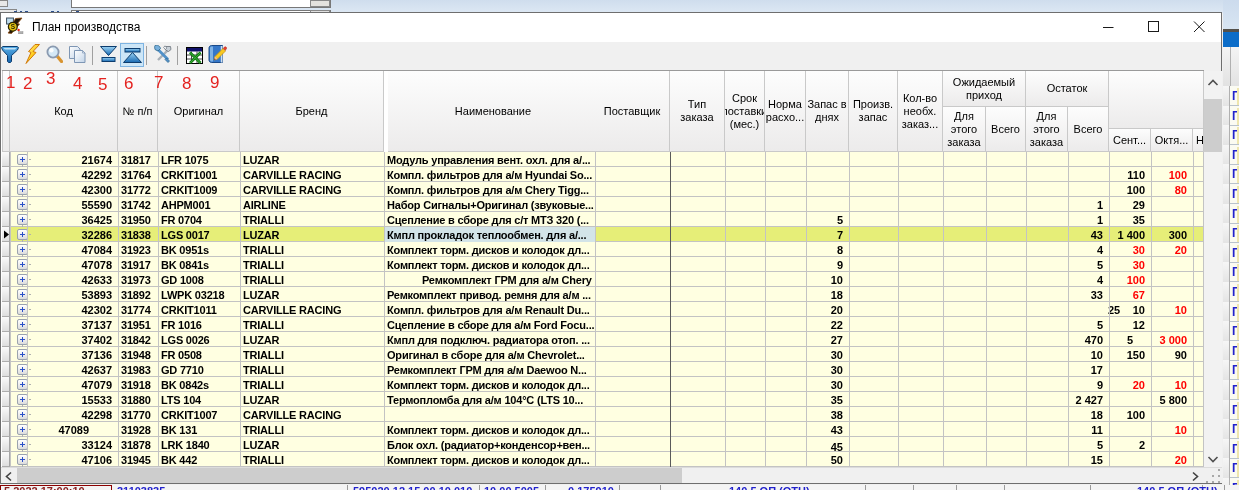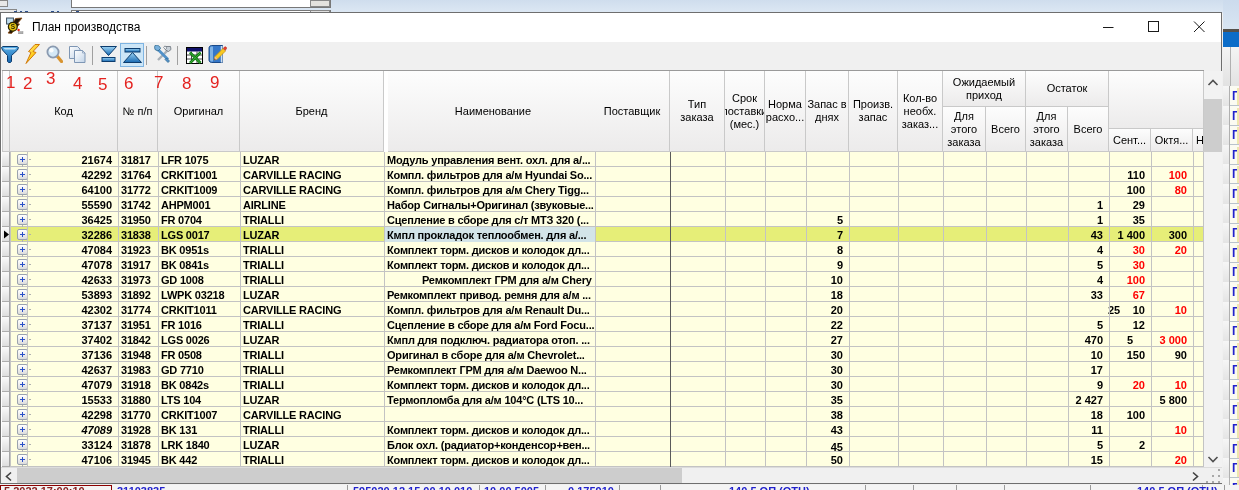--- a/index.html
+++ b/index.html
@@ -332,21 +332,21 @@
 <span class="txt" style="left:385px;top:17px;width:208px;">Компл. фильтров для а/м Hyundai So...</span>
 <span class="num" style="left:1107px;top:17px;width:36px;">110</span>
 <span class="num red" style="left:1149px;top:17px;width:36px;">100</span>
 <div class="abs" style="left:8px;top:30px;width:1194px;height:15px;background:#ffffe1;border-bottom:1px solid #c3c3c3;"></div>
 <div class="abs" style="left:0;top:30px;width:8px;height:15px;background:linear-gradient(#fafafa,#dedede);border-bottom:1px solid #adadad;border-right:1px solid #a5a5a5;"></div>
 <div class="abs" style="left:15px;top:32px;width:11px;height:11px;background:linear-gradient(#ffffff,#dcdcdc);border:1px solid #9aa2ae;border-radius:2px;"></div>
 <div class="abs" style="left:18px;top:37px;width:5px;height:1px;background:#2a50c8;"></div>
 <div class="abs" style="left:20px;top:35px;width:1px;height:5px;background:#2a50c8;"></div>
 <div class="abs" style="left:20px;top:43px;width:1px;height:2px;background:#b0b0b0;"></div>
 <div class="abs" style="left:27px;top:37px;width:2px;height:1px;background:#b0b0b0;"></div>
-<span class="num" style="left:25px;top:32px;width:85px;">64100</span>
+<span class="num" style="left:25px;top:32px;width:85px;">42300</span>
 <span class="txt" style="left:119px;top:32px;width:37px;">31772</span>
 <span class="txt" style="left:159px;top:32px;width:79px;">CRKIT1009</span>
 <span class="txt" style="left:241px;top:32px;width:141px;">CARVILLE RACING</span>
 <span class="txt" style="left:385px;top:32px;width:208px;">Компл. фильтров для а/м Chery Tigg...</span>
 <span class="num" style="left:1107px;top:32px;width:36px;">100</span>
 <span class="num red" style="left:1149px;top:32px;width:36px;">80</span>
 <div class="abs" style="left:8px;top:45px;width:1194px;height:15px;background:#ffffe1;border-bottom:1px solid #c3c3c3;"></div>
 <div class="abs" style="left:0;top:45px;width:8px;height:15px;background:linear-gradient(#fafafa,#dedede);border-bottom:1px solid #adadad;border-right:1px solid #a5a5a5;"></div>
 <div class="abs" style="left:15px;top:47px;width:11px;height:11px;background:linear-gradient(#ffffff,#dcdcdc);border:1px solid #9aa2ae;border-radius:2px;"></div>
 <div class="abs" style="left:18px;top:52px;width:5px;height:1px;background:#2a50c8;"></div>
@@ -578,21 +578,21 @@
 <span class="num" style="left:804px;top:257px;width:37px;">38</span>
 <span class="num" style="left:1066px;top:257px;width:35px;">18</span>
 <span class="num" style="left:1107px;top:257px;width:36px;">100</span>
 <div class="abs" style="left:8px;top:270px;width:1194px;height:15px;background:#ffffe1;border-bottom:1px solid #c3c3c3;"></div>
 <div class="abs" style="left:0;top:270px;width:8px;height:15px;background:linear-gradient(#fafafa,#dedede);border-bottom:1px solid #adadad;border-right:1px solid #a5a5a5;"></div>
 <div class="abs" style="left:15px;top:272px;width:11px;height:11px;background:linear-gradient(#ffffff,#dcdcdc);border:1px solid #9aa2ae;border-radius:2px;"></div>
 <div class="abs" style="left:18px;top:277px;width:5px;height:1px;background:#2a50c8;"></div>
 <div class="abs" style="left:20px;top:275px;width:1px;height:5px;background:#2a50c8;"></div>
 <div class="abs" style="left:20px;top:283px;width:1px;height:2px;background:#b0b0b0;"></div>
 <div class="abs" style="left:27px;top:277px;width:2px;height:1px;background:#b0b0b0;"></div>
-<span class="num" style="left:25px;top:272px;width:85px;font-style:italic;">47089</span>
+<span class="num" style="left:25px;top:272px;width:62px;">47089</span>
 <span class="txt" style="left:119px;top:272px;width:37px;">31928</span>
 <span class="txt" style="left:159px;top:272px;width:79px;">BK 131</span>
 <span class="txt" style="left:241px;top:272px;width:141px;">TRIALLI</span>
 <span class="txt" style="left:385px;top:272px;width:208px;">Комплект торм. дисков и колодок дл...</span>
 <span class="num" style="left:804px;top:272px;width:37px;">43</span>
 <span class="num" style="left:1066px;top:272px;width:35px;">11</span>
 <span class="num red" style="left:1149px;top:272px;width:36px;">10</span>
 <div class="abs" style="left:8px;top:285px;width:1194px;height:15px;background:#ffffe1;border-bottom:1px solid #c3c3c3;"></div>
 <div class="abs" style="left:0;top:285px;width:8px;height:15px;background:linear-gradient(#fafafa,#dedede);border-bottom:1px solid #adadad;border-right:1px solid #a5a5a5;"></div>
 <div class="abs" style="left:15px;top:287px;width:11px;height:11px;background:linear-gradient(#ffffff,#dcdcdc);border:1px solid #9aa2ae;border-radius:2px;"></div>

